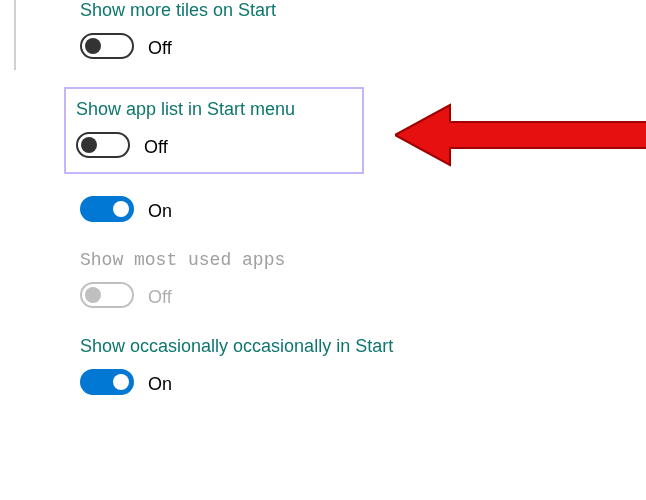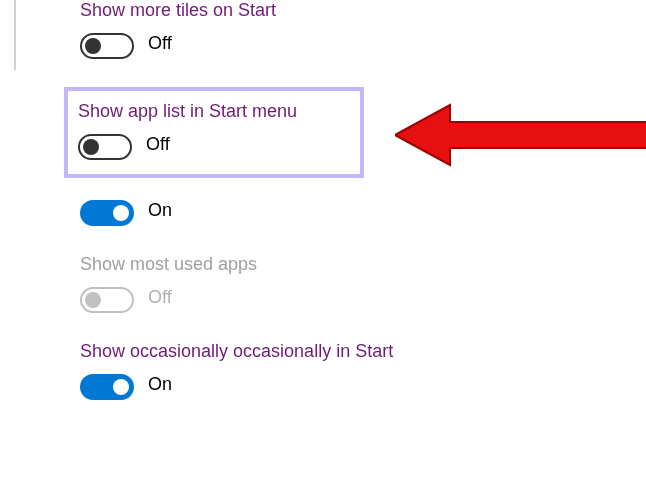--- a/index.html
+++ b/index.html
@@ -21,38 +21,39 @@
     }
     .settings-list {
       padding-left: 80px;
       padding-top: 0;
     }
     .setting-item {
       margin-bottom: 28px;
       position: relative;
     }
     .setting-item.highlighted {
-      border: 4px solid #c4b5fd;
+      border: 2px solid #c4b5fd;
       padding: 10px 8px 14px 10px;
       margin-left: -16px;
       margin-bottom: 22px;
       width: 300px;
     }
     .setting-label {
       font-size: 18px;
-      color: #701a75;
+      color: #0f766e;
       margin-bottom: 12px;
       display: block;
     }
     .setting-item.disabled .setting-label {
       color: #a0a0a0;
+      font-family: Liberation Mono, monospace;
     }
     .toggle-row {
       display: flex;
-      align-items: flex-start;
+      align-items: flex-end;
       gap: 14px;
     }
     .toggle {
       width: 54px;
       height: 26px;
       border-radius: 13px;
       position: relative;
       cursor: pointer;
     }
     .toggle.off {

